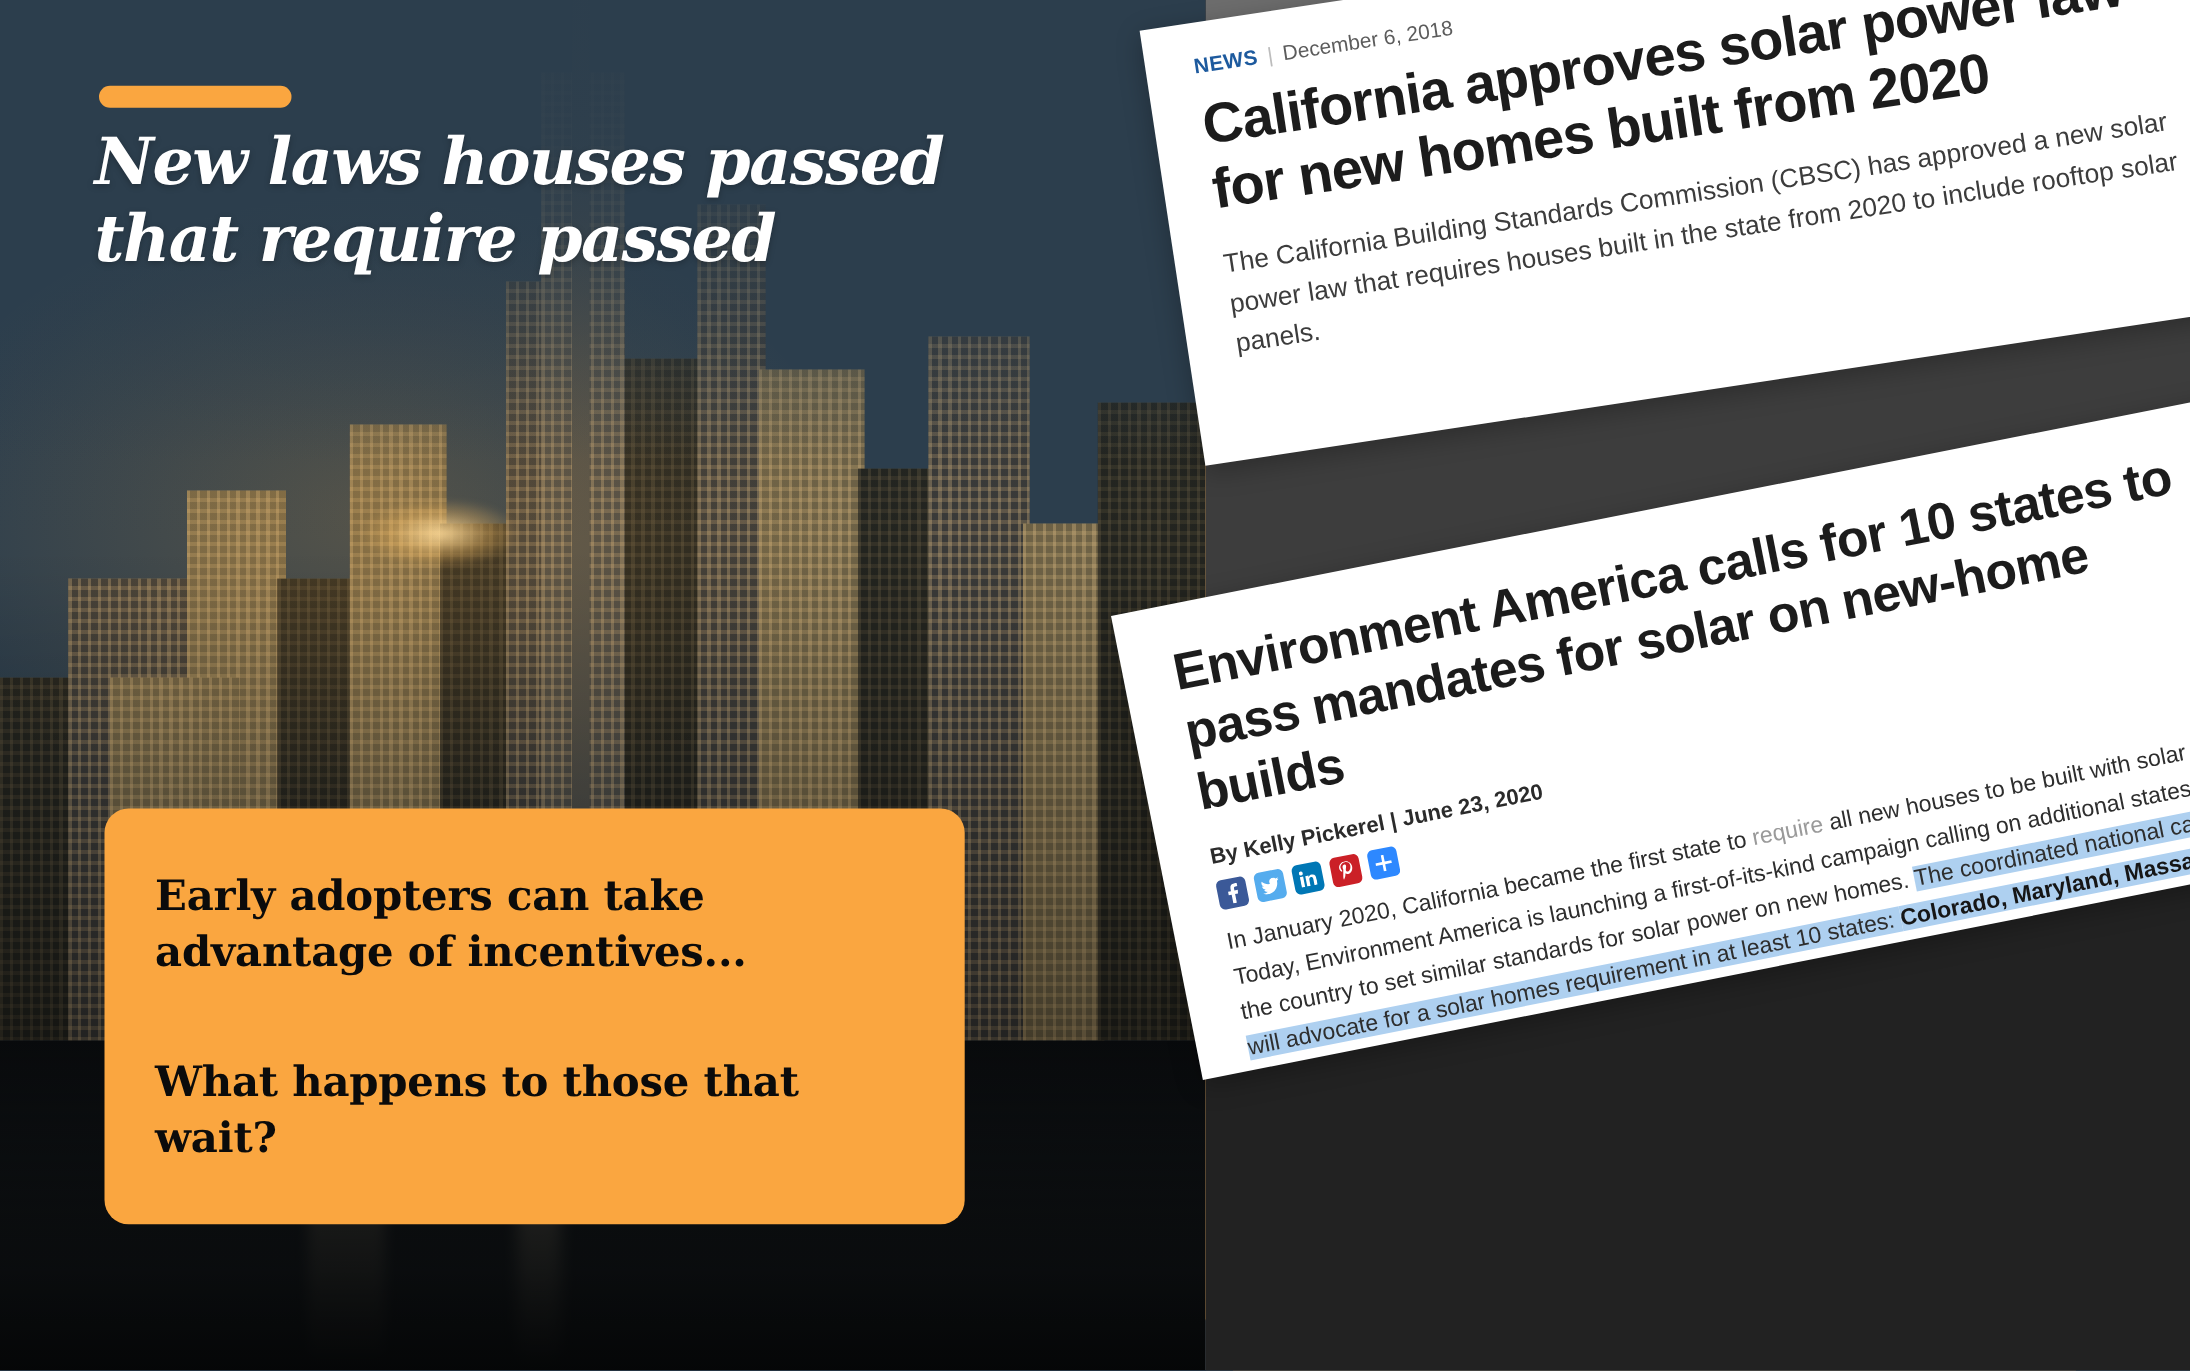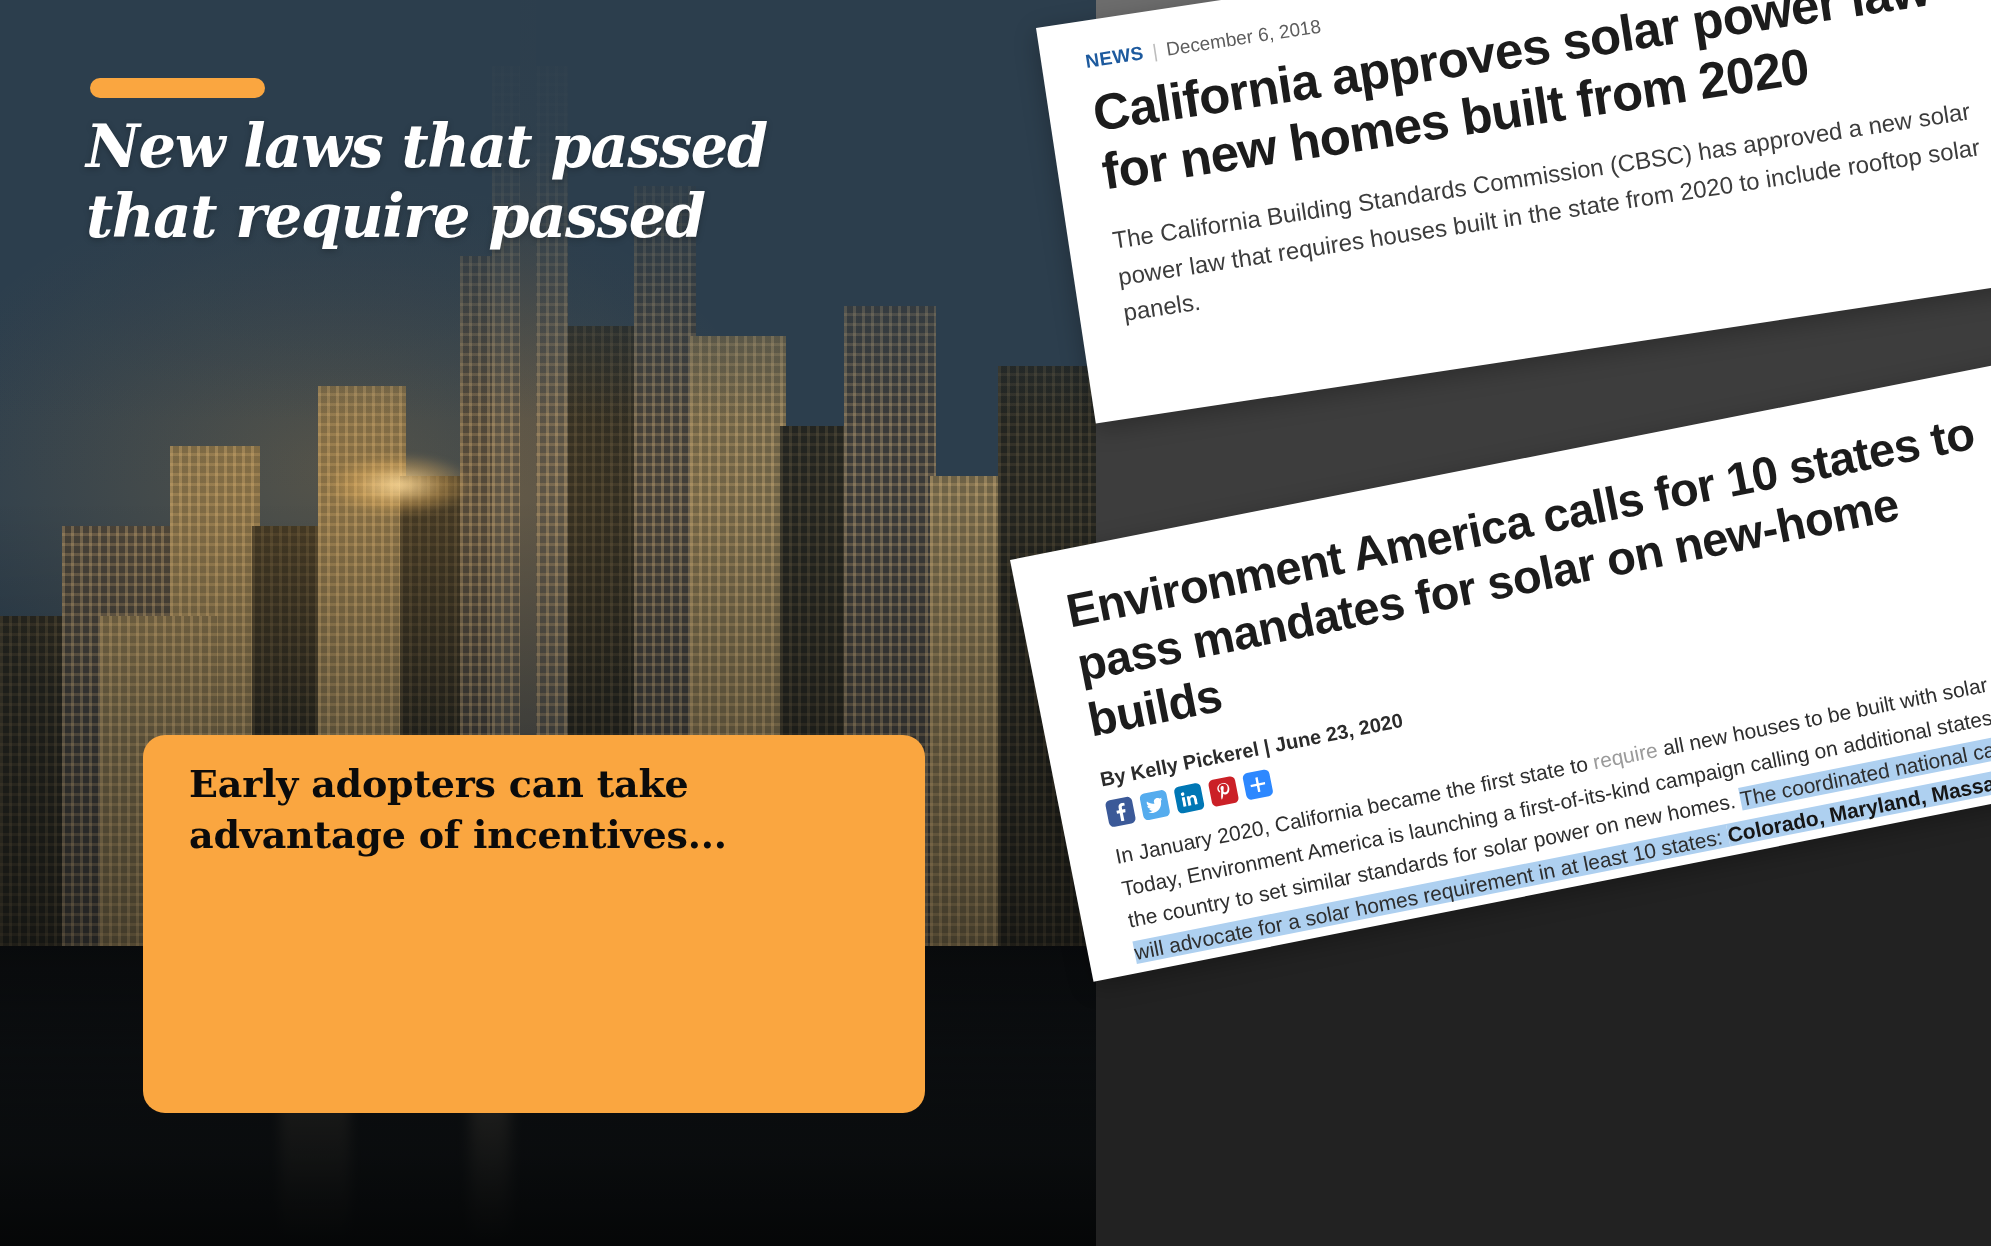--- a/index.html
+++ b/index.html
@@ -107,22 +107,21 @@
     text-shadow: 0 2px 6px rgba(0,0,0,.25);
   }
   #headline .ln { display: block; white-space: nowrap; }
 
   
   #orange-card {
     position: absolute; left: 95px; top: 735px;
     width: 782px; height: 378px;
     background: #faa640;
     border-radius: 22px;
-    padding: 24px 46px 0 46px;
-    margin-left: 48px;
+    padding: 54px 46px 0 46px;
   }
   #orange-card .cardline {
     color: #0b0b0b;
     font-family: "DejaVu Serif", "Liberation Serif", serif;
     font-weight: 700;
     font-size: 38px;
     line-height: 1.33;
     letter-spacing: -0.2px;
   }
   #card-q { margin-top: 68px; }
@@ -316,26 +315,27 @@
       <div id="water-reflect2"></div>
       <div id="sun-glow"></div>
       <div id="photo-warm"></div>
       <div id="photo-tint"></div>
       <div id="left-fade"></div>
     </div>
 
     <div id="accent-bar"></div>
 
     <div id="headline">
-      <span class="ln">New laws that passed</span>
+      <span class="ln">New laws houses passed</span>
       <span class="ln">that require passed</span>
     </div>
 
     <div id="orange-card">
       <div class="cardline">Early adopters can take advantage of incentives...</div>
+      <div class="cardline" id="card-q">What happens to those that wait?</div>
     </div>
   </div>
 
   <div id="right-panel">
     <div id="rp-dark-top"></div>
     <div id="rp-orange-big"></div>
 
     <div id="rp-gray-band"></div>
     <div id="rp-circle2"></div>
     <div id="rp-dark-bottom"></div>

